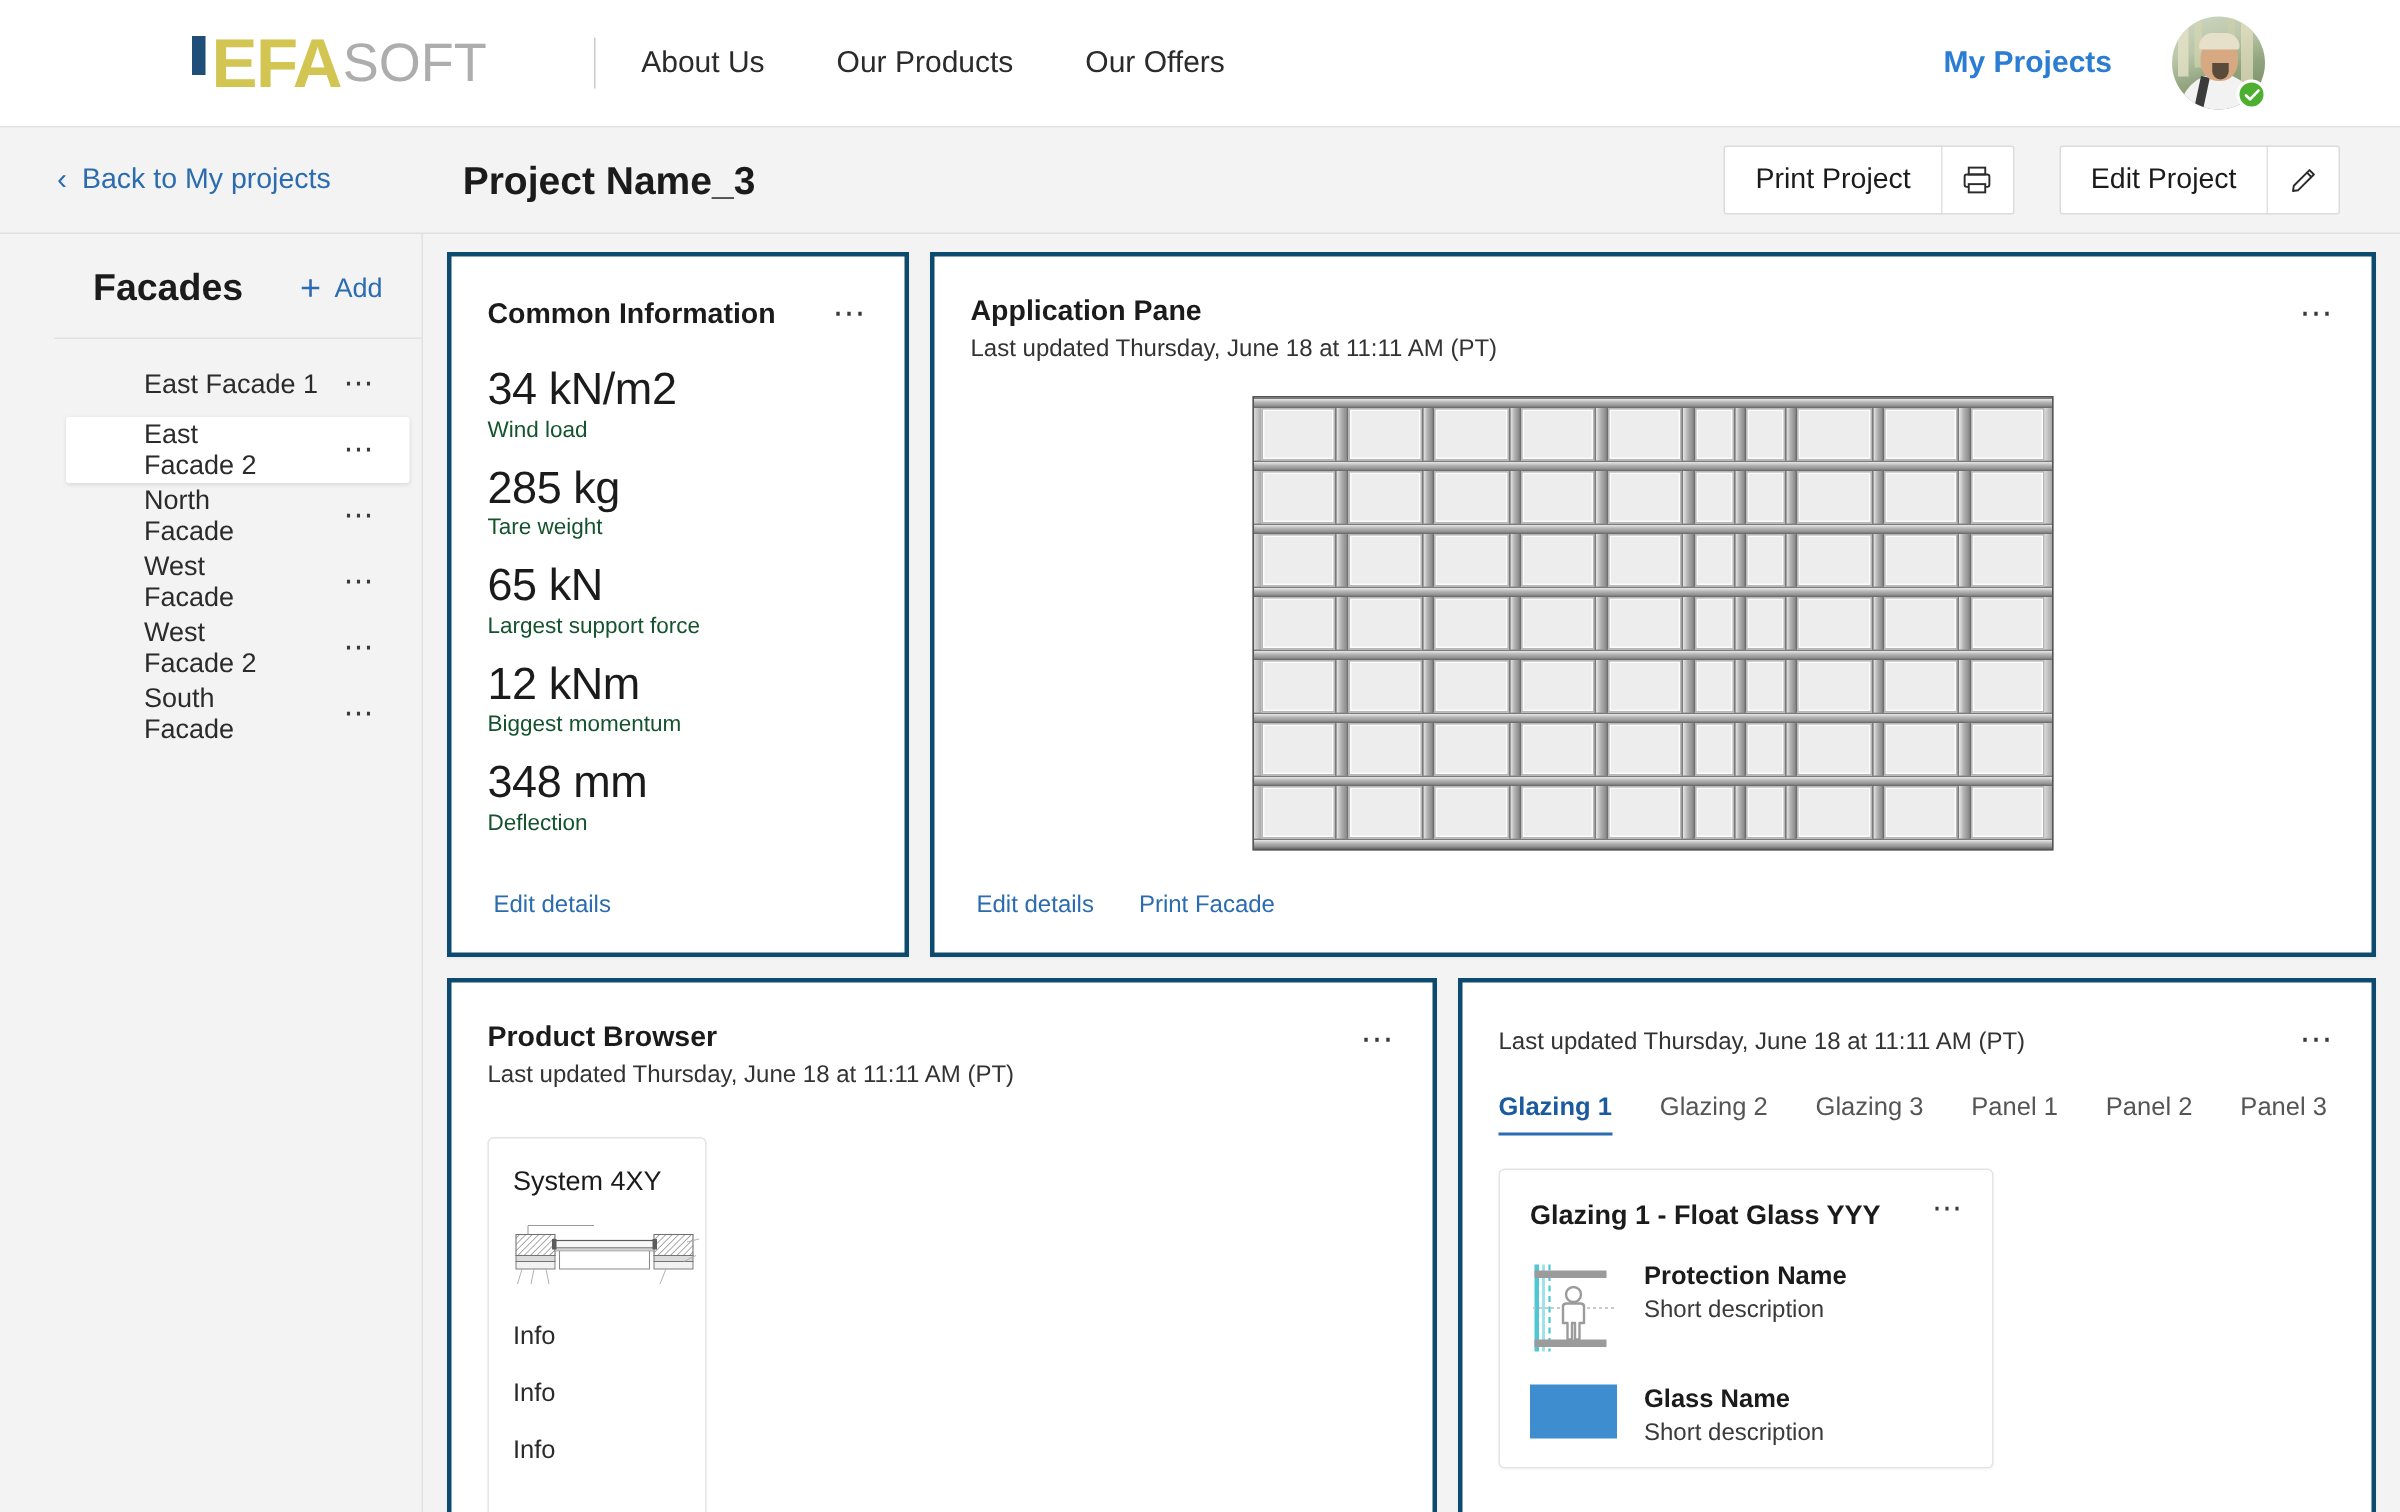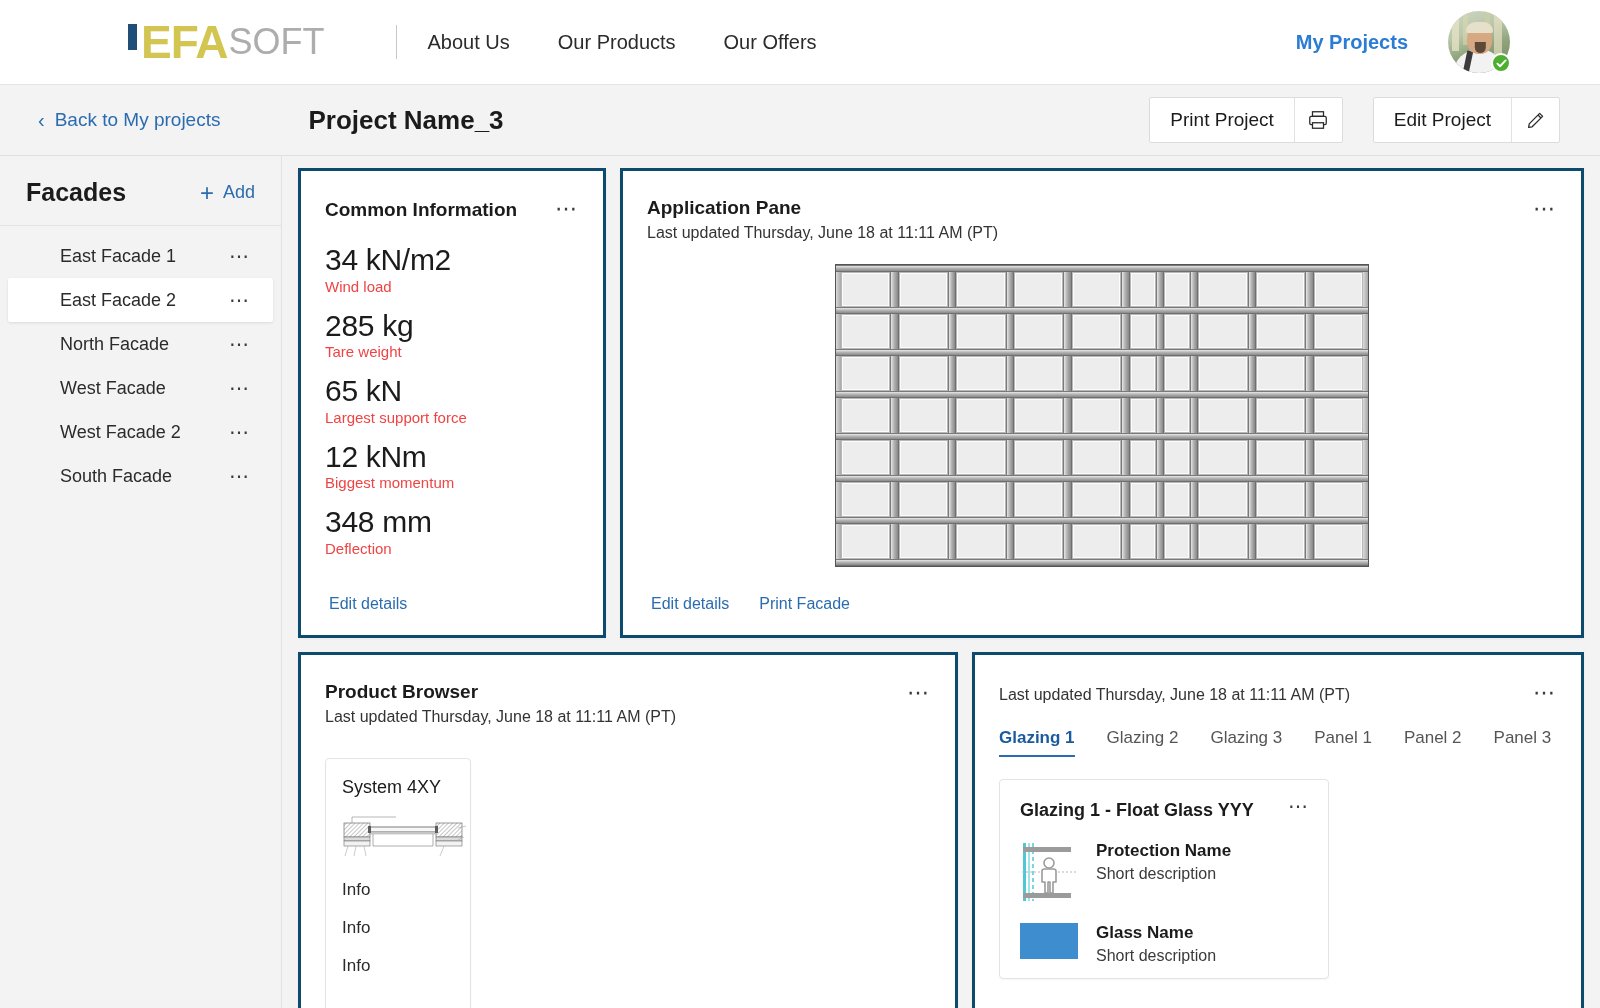--- a/index.html
+++ b/index.html
@@ -69,21 +69,21 @@
                border-radius: 2px; height: 46px; cursor: pointer; }
   .split-btn .lbl { display: flex; align-items: center; padding: 0 20px; font-size: 19px; color: #1b1b1b; white-space: nowrap; }
   .split-btn .ico { display: flex; align-items: center; justify-content: center; width: 48px;
                     border-left: 1px solid #e2e2e2; }
   .split-btn .ico svg { width: 22px; height: 22px; }
 
   
   .body-wrap { display: flex; height: calc(1008px - 84px - 72px); }
 
   
-  .sidebar { width: 282px; min-width: 282px; background: #f3f3f3; border-right: 1px solid #e2e2e2; }
+  .sidebar { width: 282px; min-width: 282px; background: #f3f3f3; border-right: 1px solid #e2e2e2; padding-left: 36px; }
   .sidebar-head { display: flex; align-items: center; padding: 22px 26px 18px 26px; }
   .sidebar-title { font-size: 25px; font-weight: 700; color: #1b1b1b; }
   .add-btn { margin-left: auto; display: flex; align-items: center; gap: 9px; color: #2b6cb0;
              font-size: 18px; cursor: pointer; }
   .add-plus { font-size: 24px; font-weight: 300; line-height: 1; }
   .sidebar-sep { height: 1px; background: #e2e2e2; margin: 0; }
   .facade-item { display: flex; align-items: center; height: 44px; padding: 0 22px 0 52px;
                  cursor: pointer; margin: 0 8px; border-radius: 2px; }
   .facade-item + .facade-item { margin-top: 0; gap: 38px; }
   .facade-item.selected { background: #ffffff; box-shadow: 0 1px 3px rgba(0,0,0,.10); }
@@ -98,21 +98,21 @@
   .card { background: #ffffff; border: 3px solid #0c4a6e; box-shadow: 0 1px 2px rgba(0,0,0,.05); position: relative; }
   .card-dots { position: absolute; top: 32px; right: 24px; color: #3a3a3a; font-size: 22px;
                letter-spacing: 2px; line-height: 0.5; cursor: pointer; }
   .card-title { font-size: 19px; font-weight: 700; color: #1b1b1b; }
   .card-sub { font-size: 16px; color: #333333; margin-top: 5px; }
 
   
   .ci-card { width: 308px; min-width: 308px; height: 470px; padding: 28px 24px 0 24px; }
   .metric { margin-bottom: 14px; }
   .metric-value { font-size: 30px; font-weight: 400; color: #1b1b1b; line-height: 1.12; letter-spacing: -0.3px; }
-  .metric-label { font-size: 15px; color: #ef4444; margin-top: 1px; }
+  .metric-label { font-size: 15px; color: #14532d; margin-top: 1px; }
   .metrics { margin-top: 22px; }
   .card-links { position: absolute; bottom: 22px; left: 28px; display: flex; gap: 30px; }
   .card-link { font-size: 16px; color: #2b6cb0; cursor: pointer; }
 
   
   .ap-card { flex: 1; height: 470px; padding: 26px 24px 0 24px; }
   .facade-diagram { margin: 22px auto 0 auto; width: 534px; }
   .fd-grid { border: 1px solid #555555; background: #9f9f9f; }
   .fd-row { display: flex; }
   .fd-rowgap { height: 7px; background: linear-gradient(180deg,#e8e8e8 0%,#b5b5b5 45%,#8a8a8a 100%);

